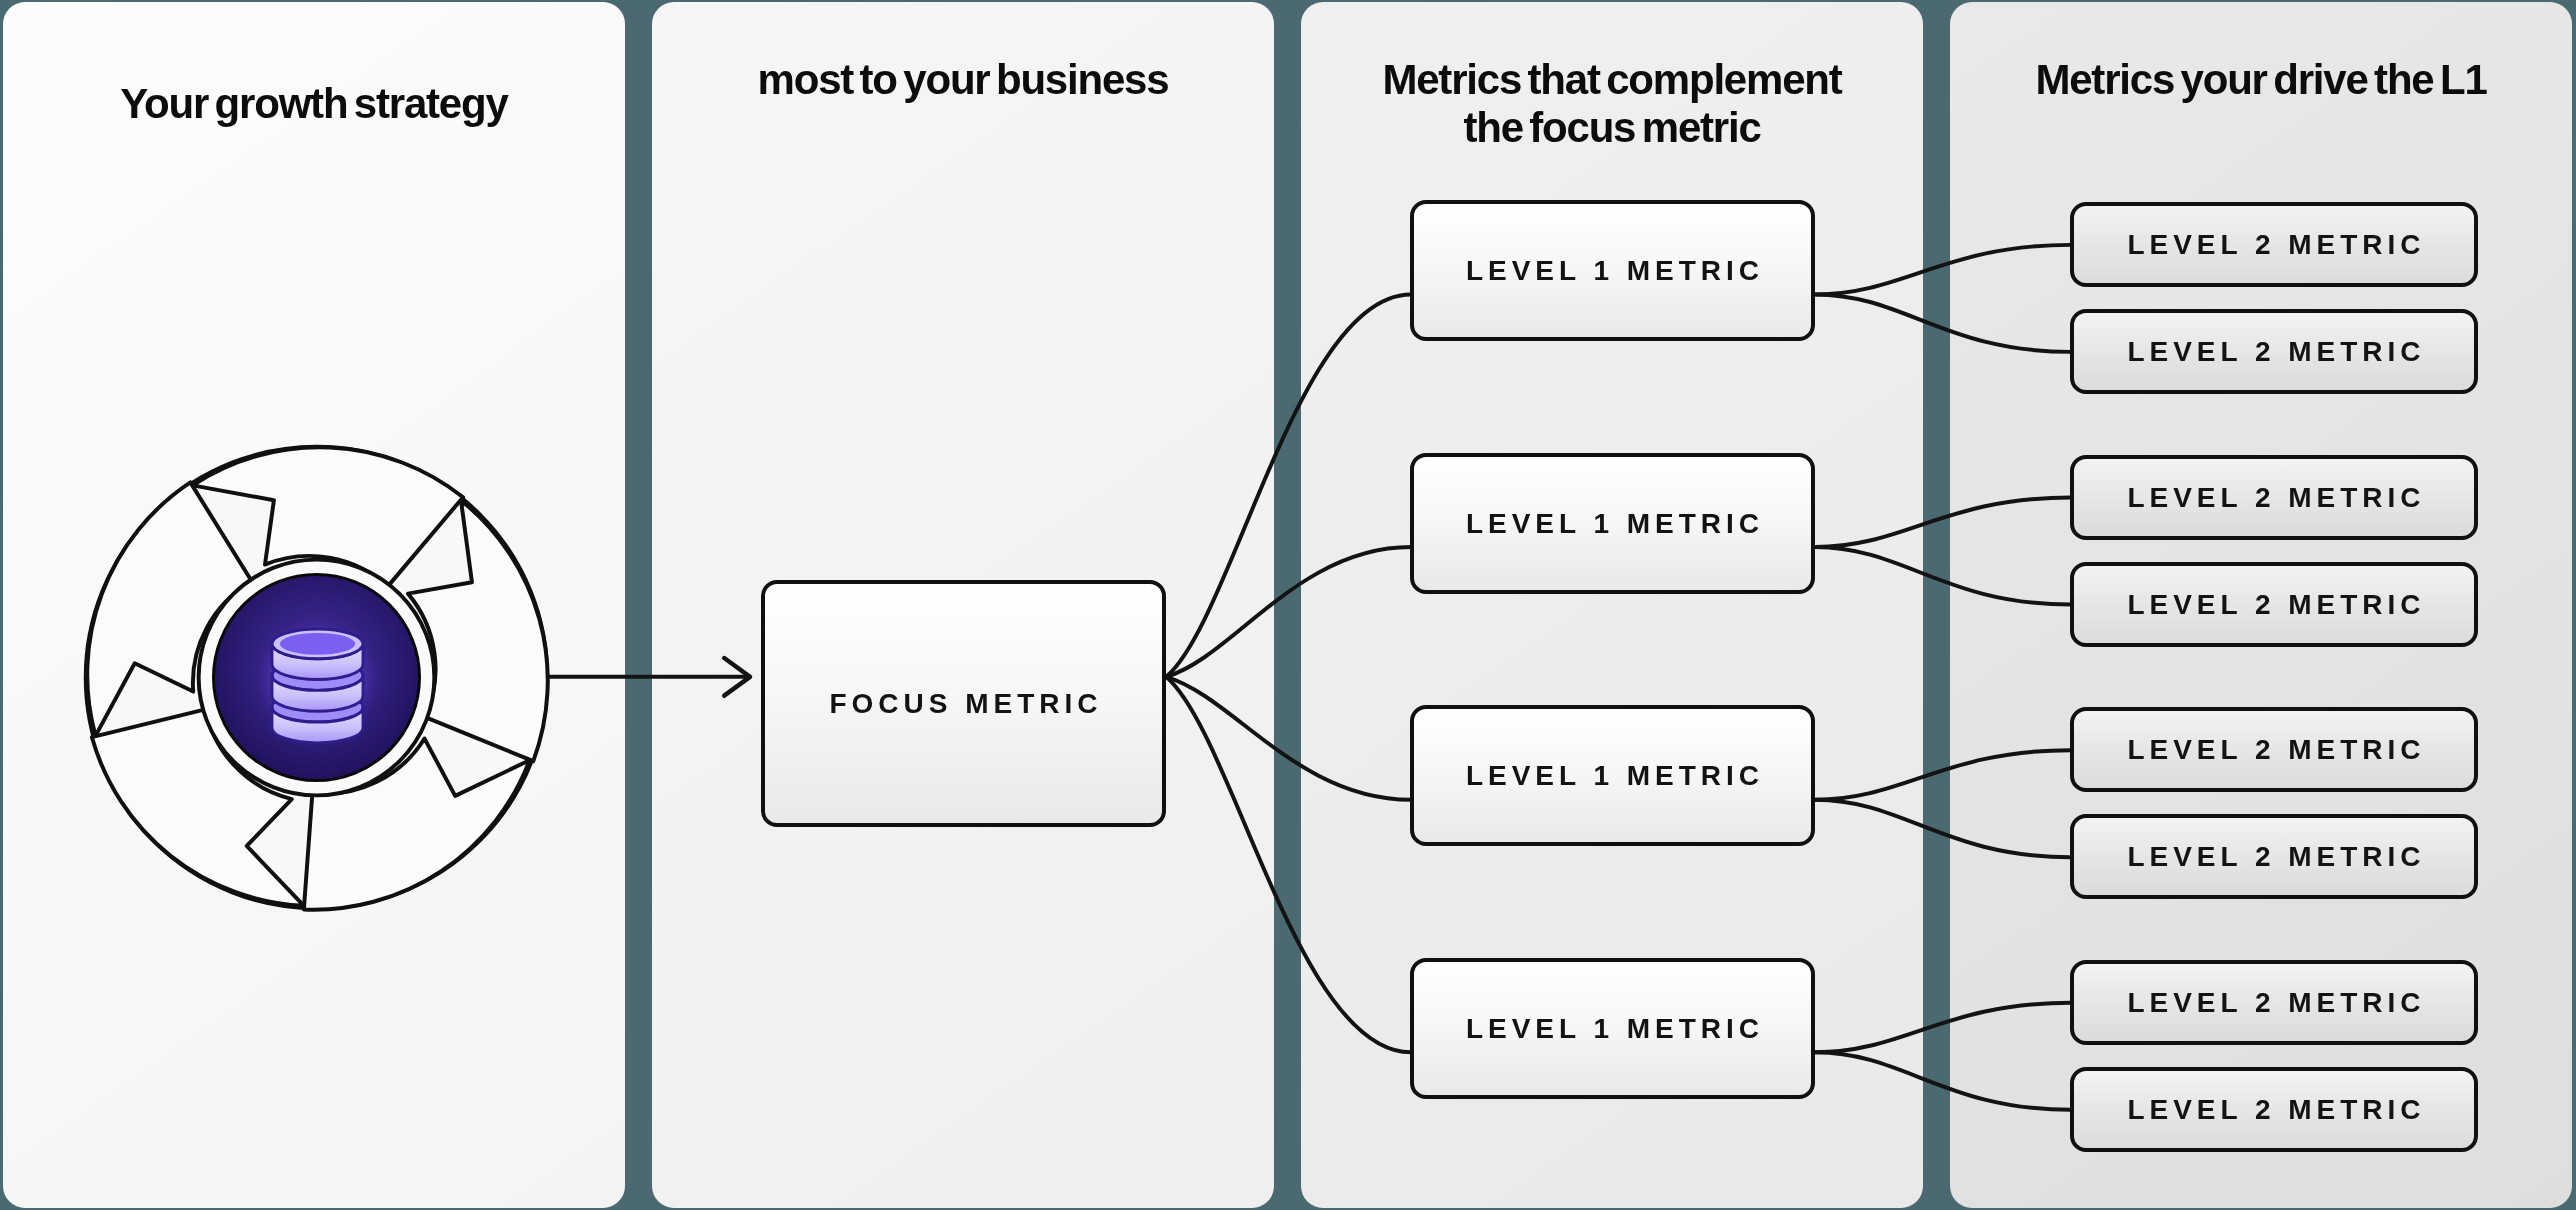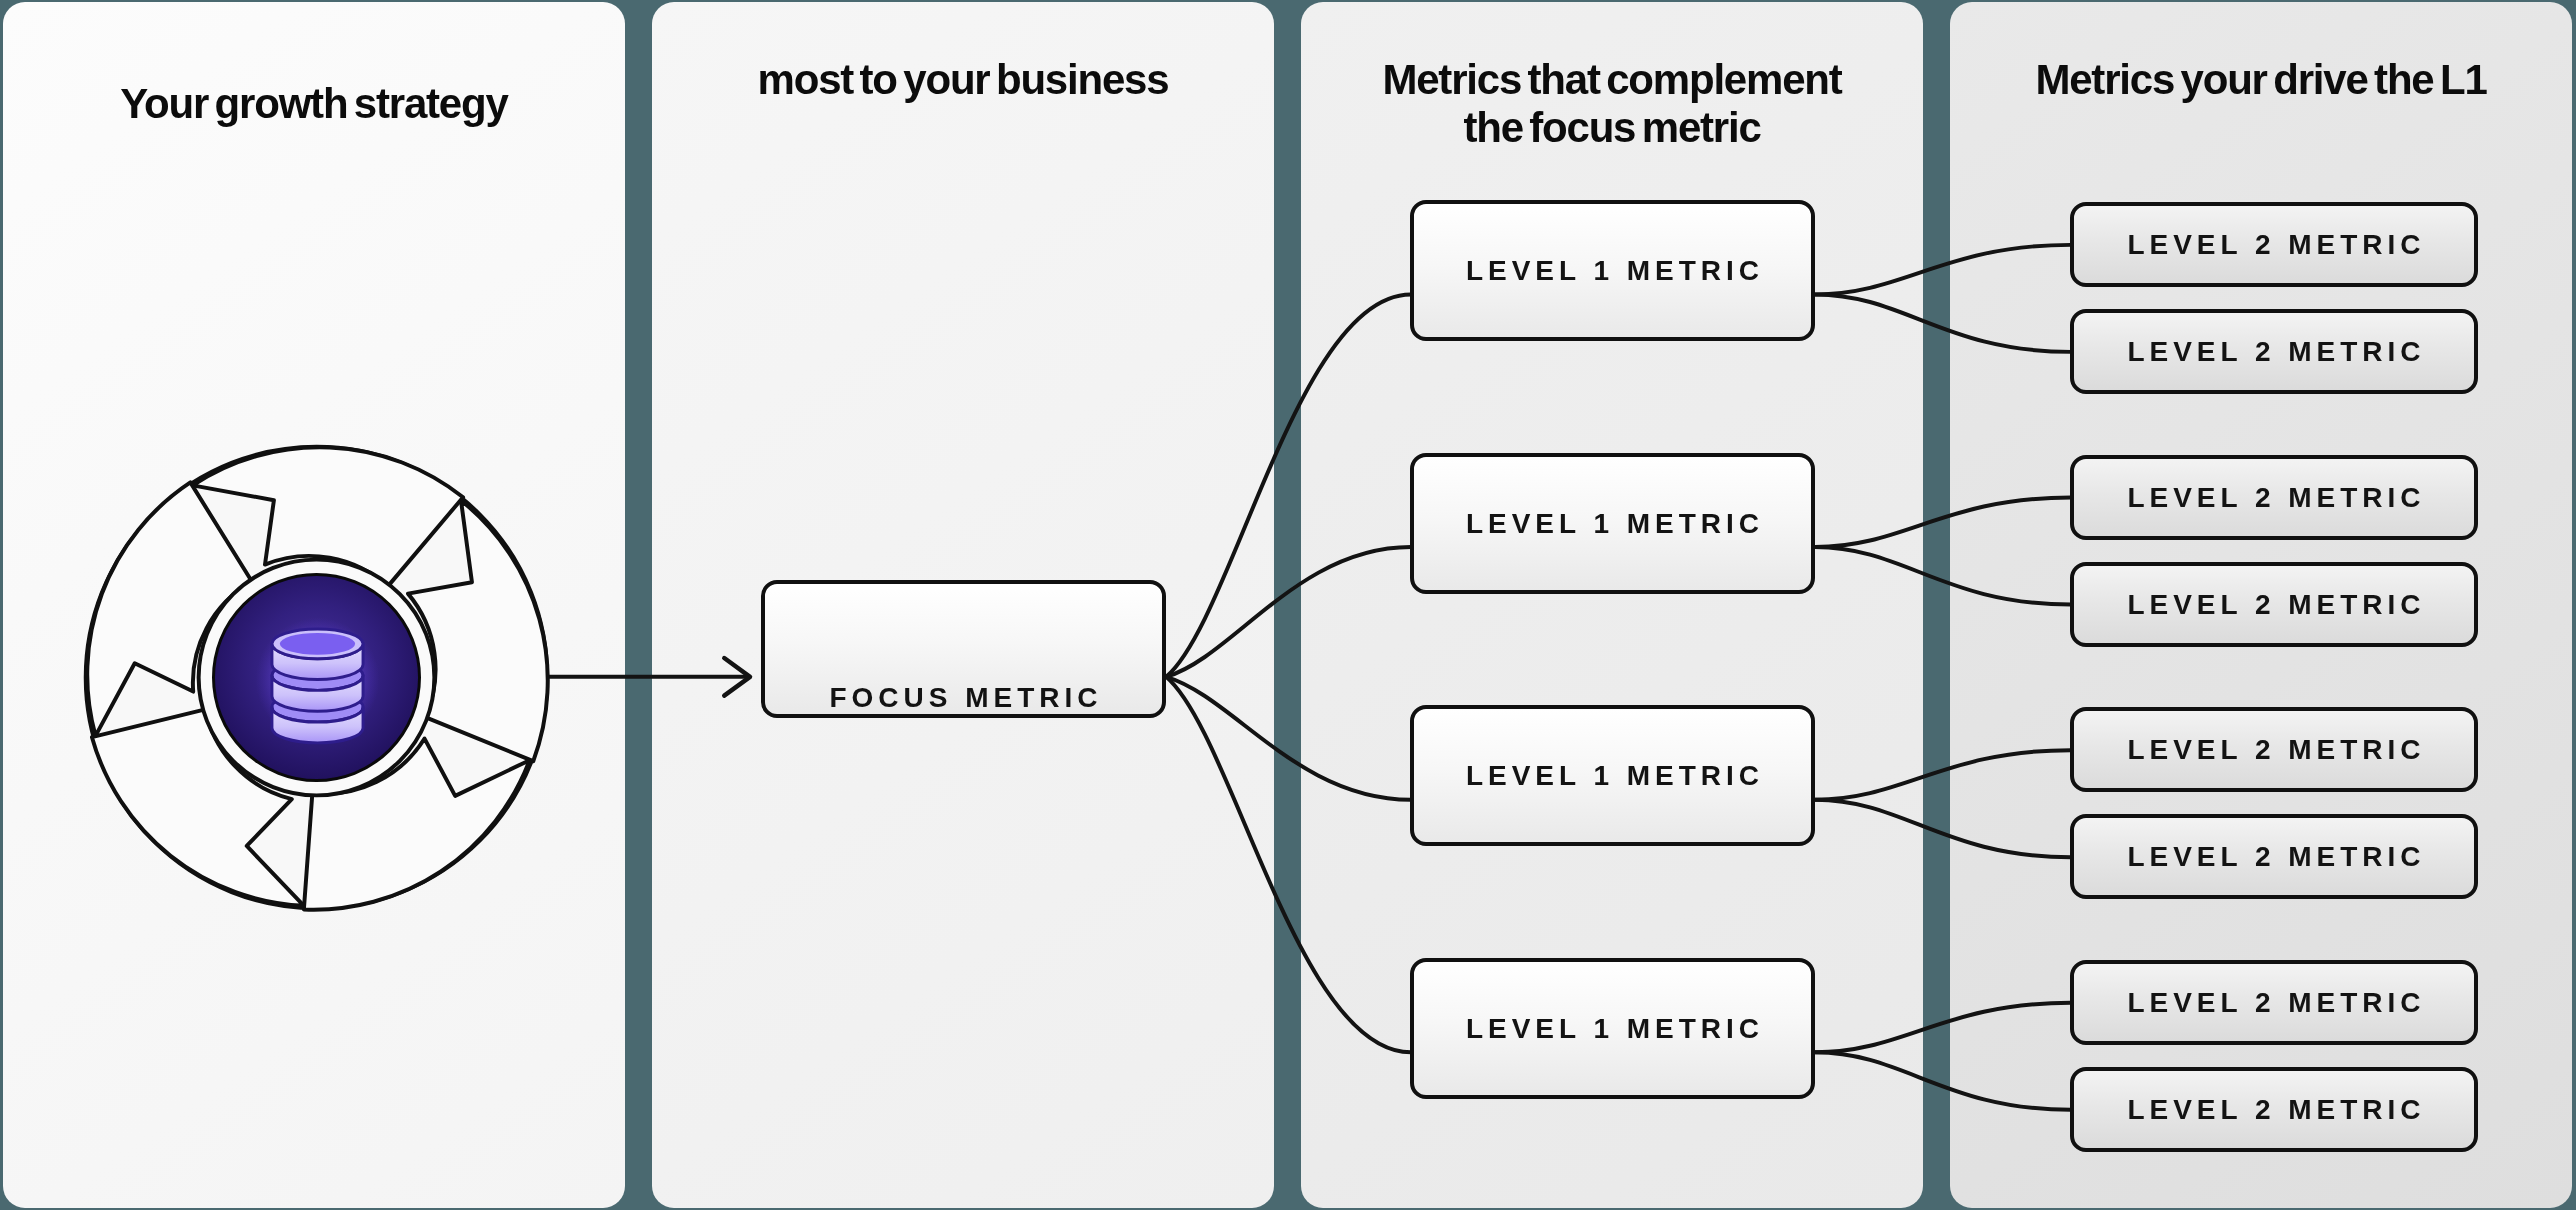--- a/index.html
+++ b/index.html
@@ -36,21 +36,21 @@
     display:flex;align-items:center;justify-content:center;
     border:4px solid #101010;border-radius:16px;
     box-sizing:border-box;
     background:linear-gradient(180deg,#ffffff 0%,#f7f7f7 45%,#e9e9e9 100%);
   }
   .node-label{
     font-size:28px;font-weight:700;
     letter-spacing:5px;text-indent:5px;
     color:#131313;white-space:nowrap;
   }
-  .node-focus{left:761px;top:580px;width:405px;height:138px;align-items:flex-end;}
+  .node-focus{left:761px;top:580px;width:405px;height:247px;}
   .node-l1{left:1410px;width:405px;height:141px;}
   .node-l2{
     left:2070px;width:408px;height:85px;
     background:linear-gradient(180deg,#f3f3f3 0%,#e7e7e7 45%,#dbdbdb 100%);
   }
   
   .logo{position:absolute;left:57px;top:418px;width:519px;height:519px;}
 </style>
 </head>
 <body>

